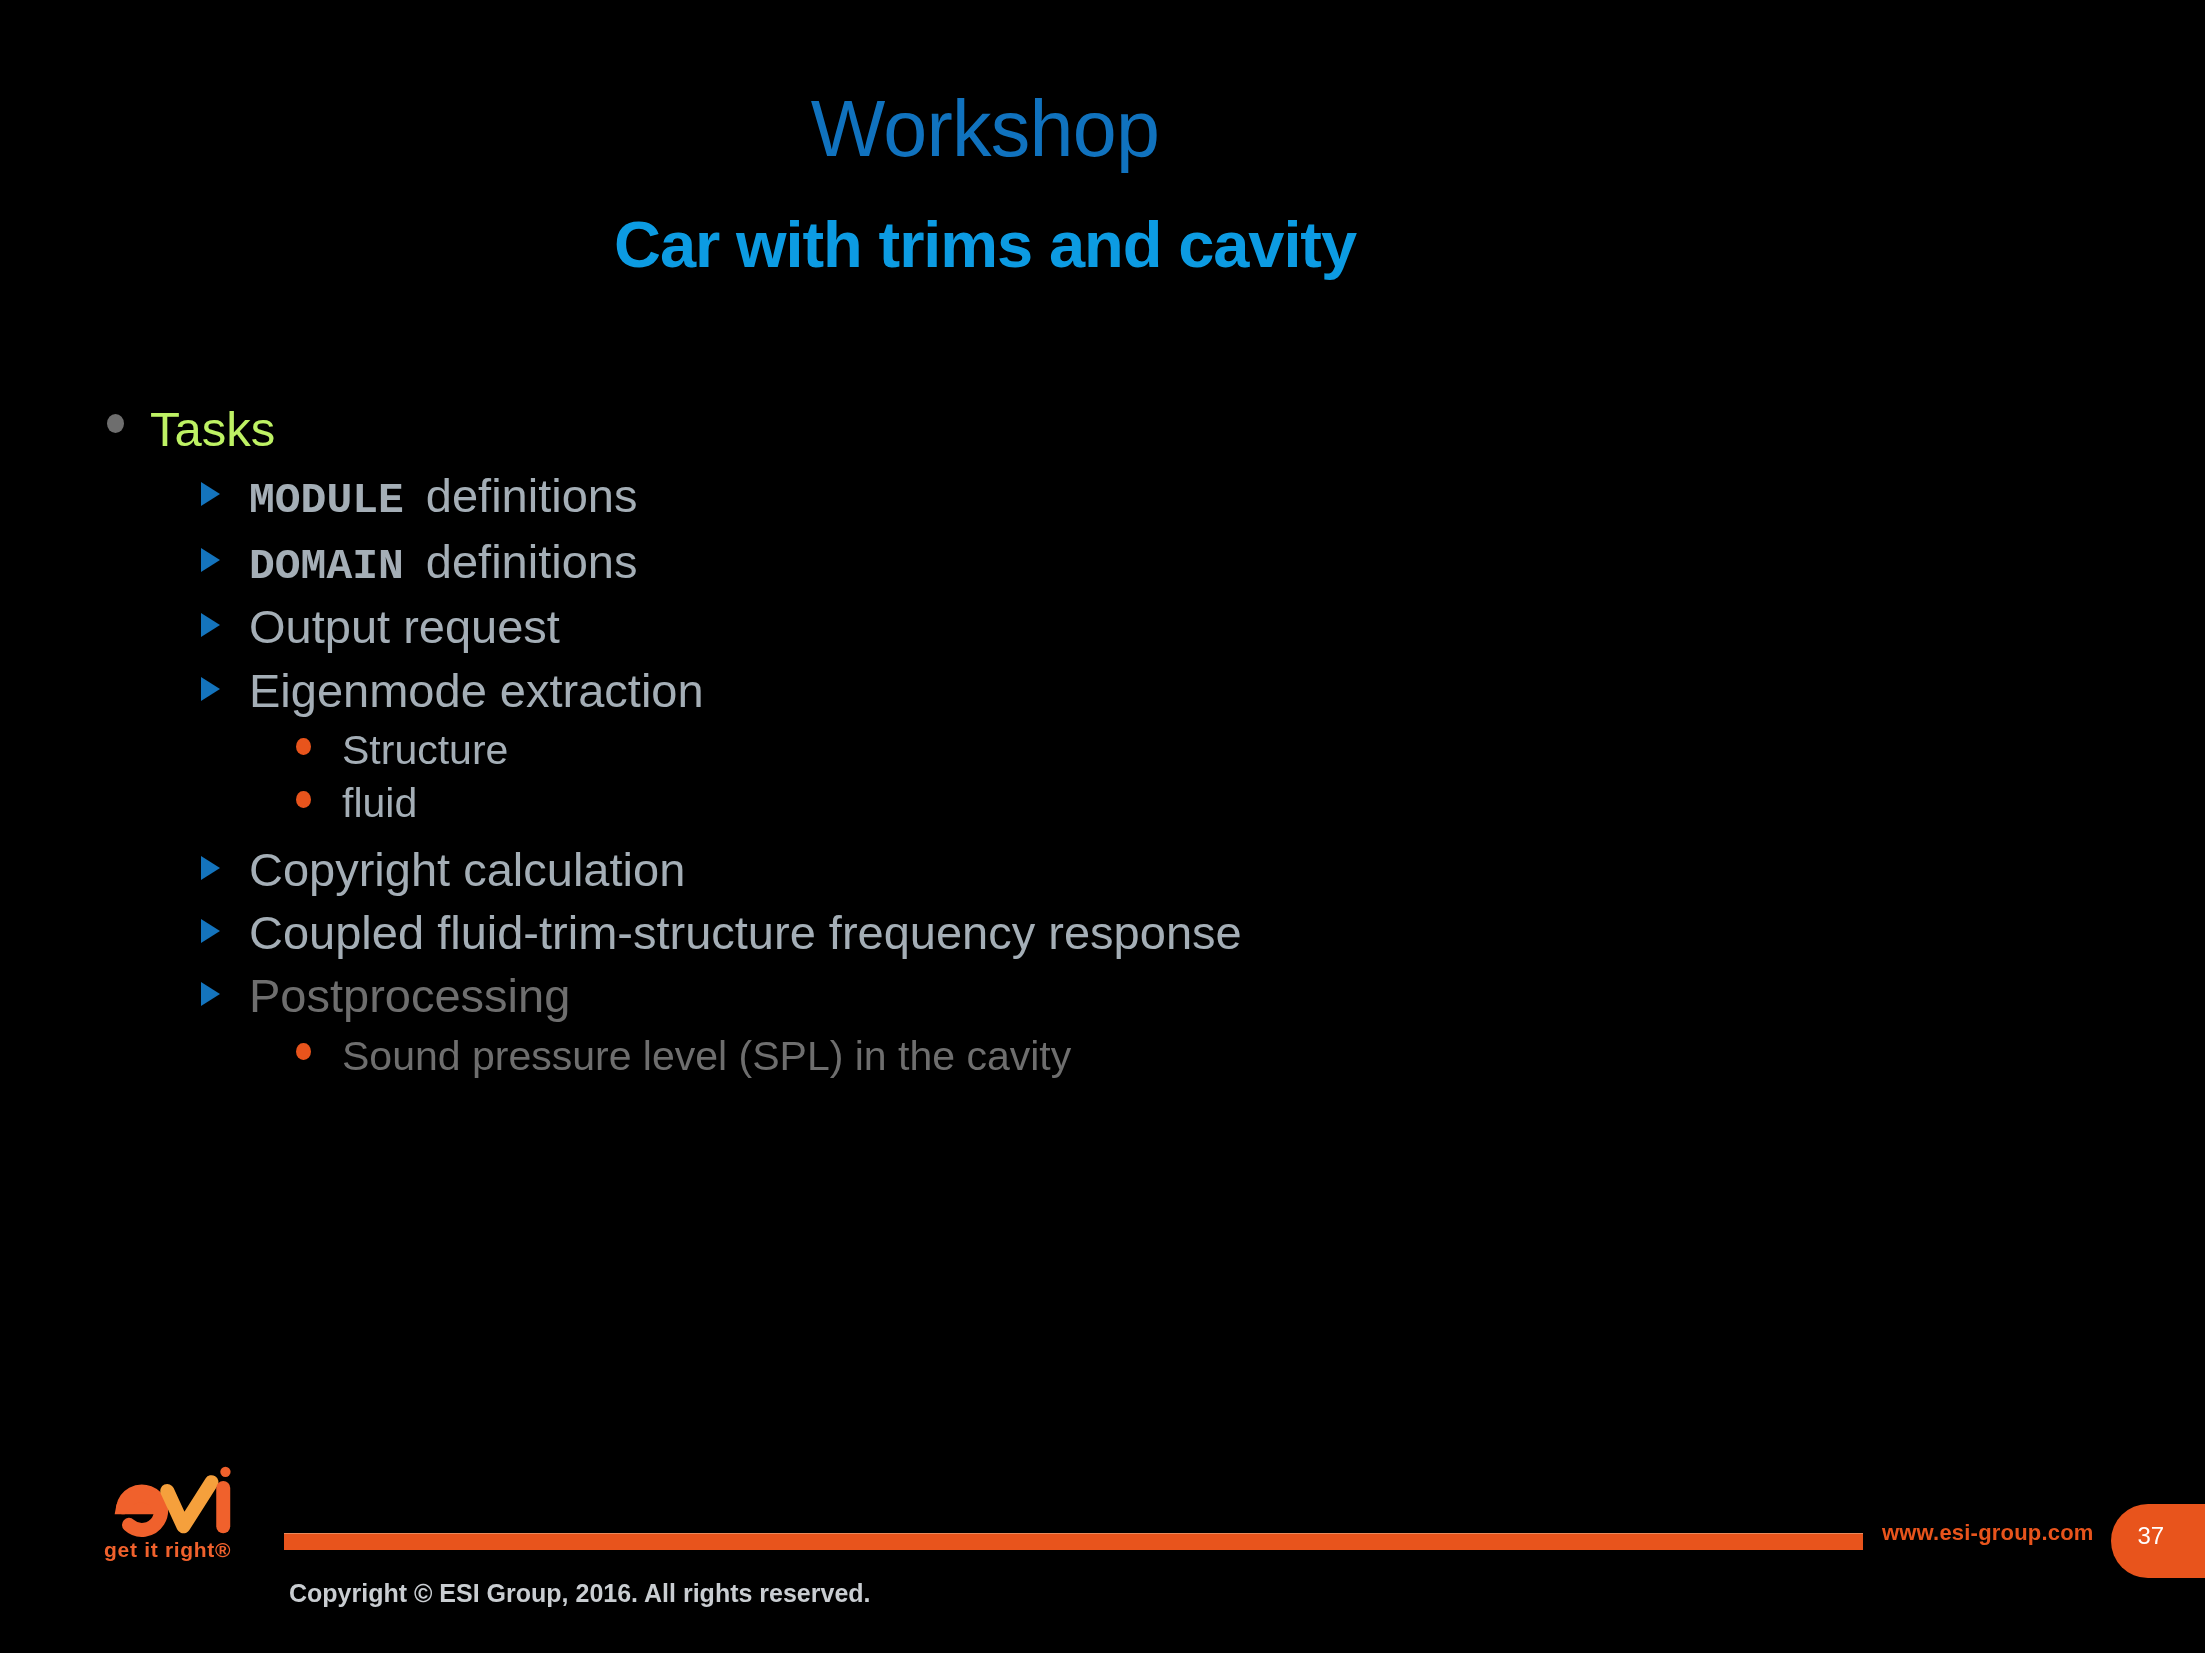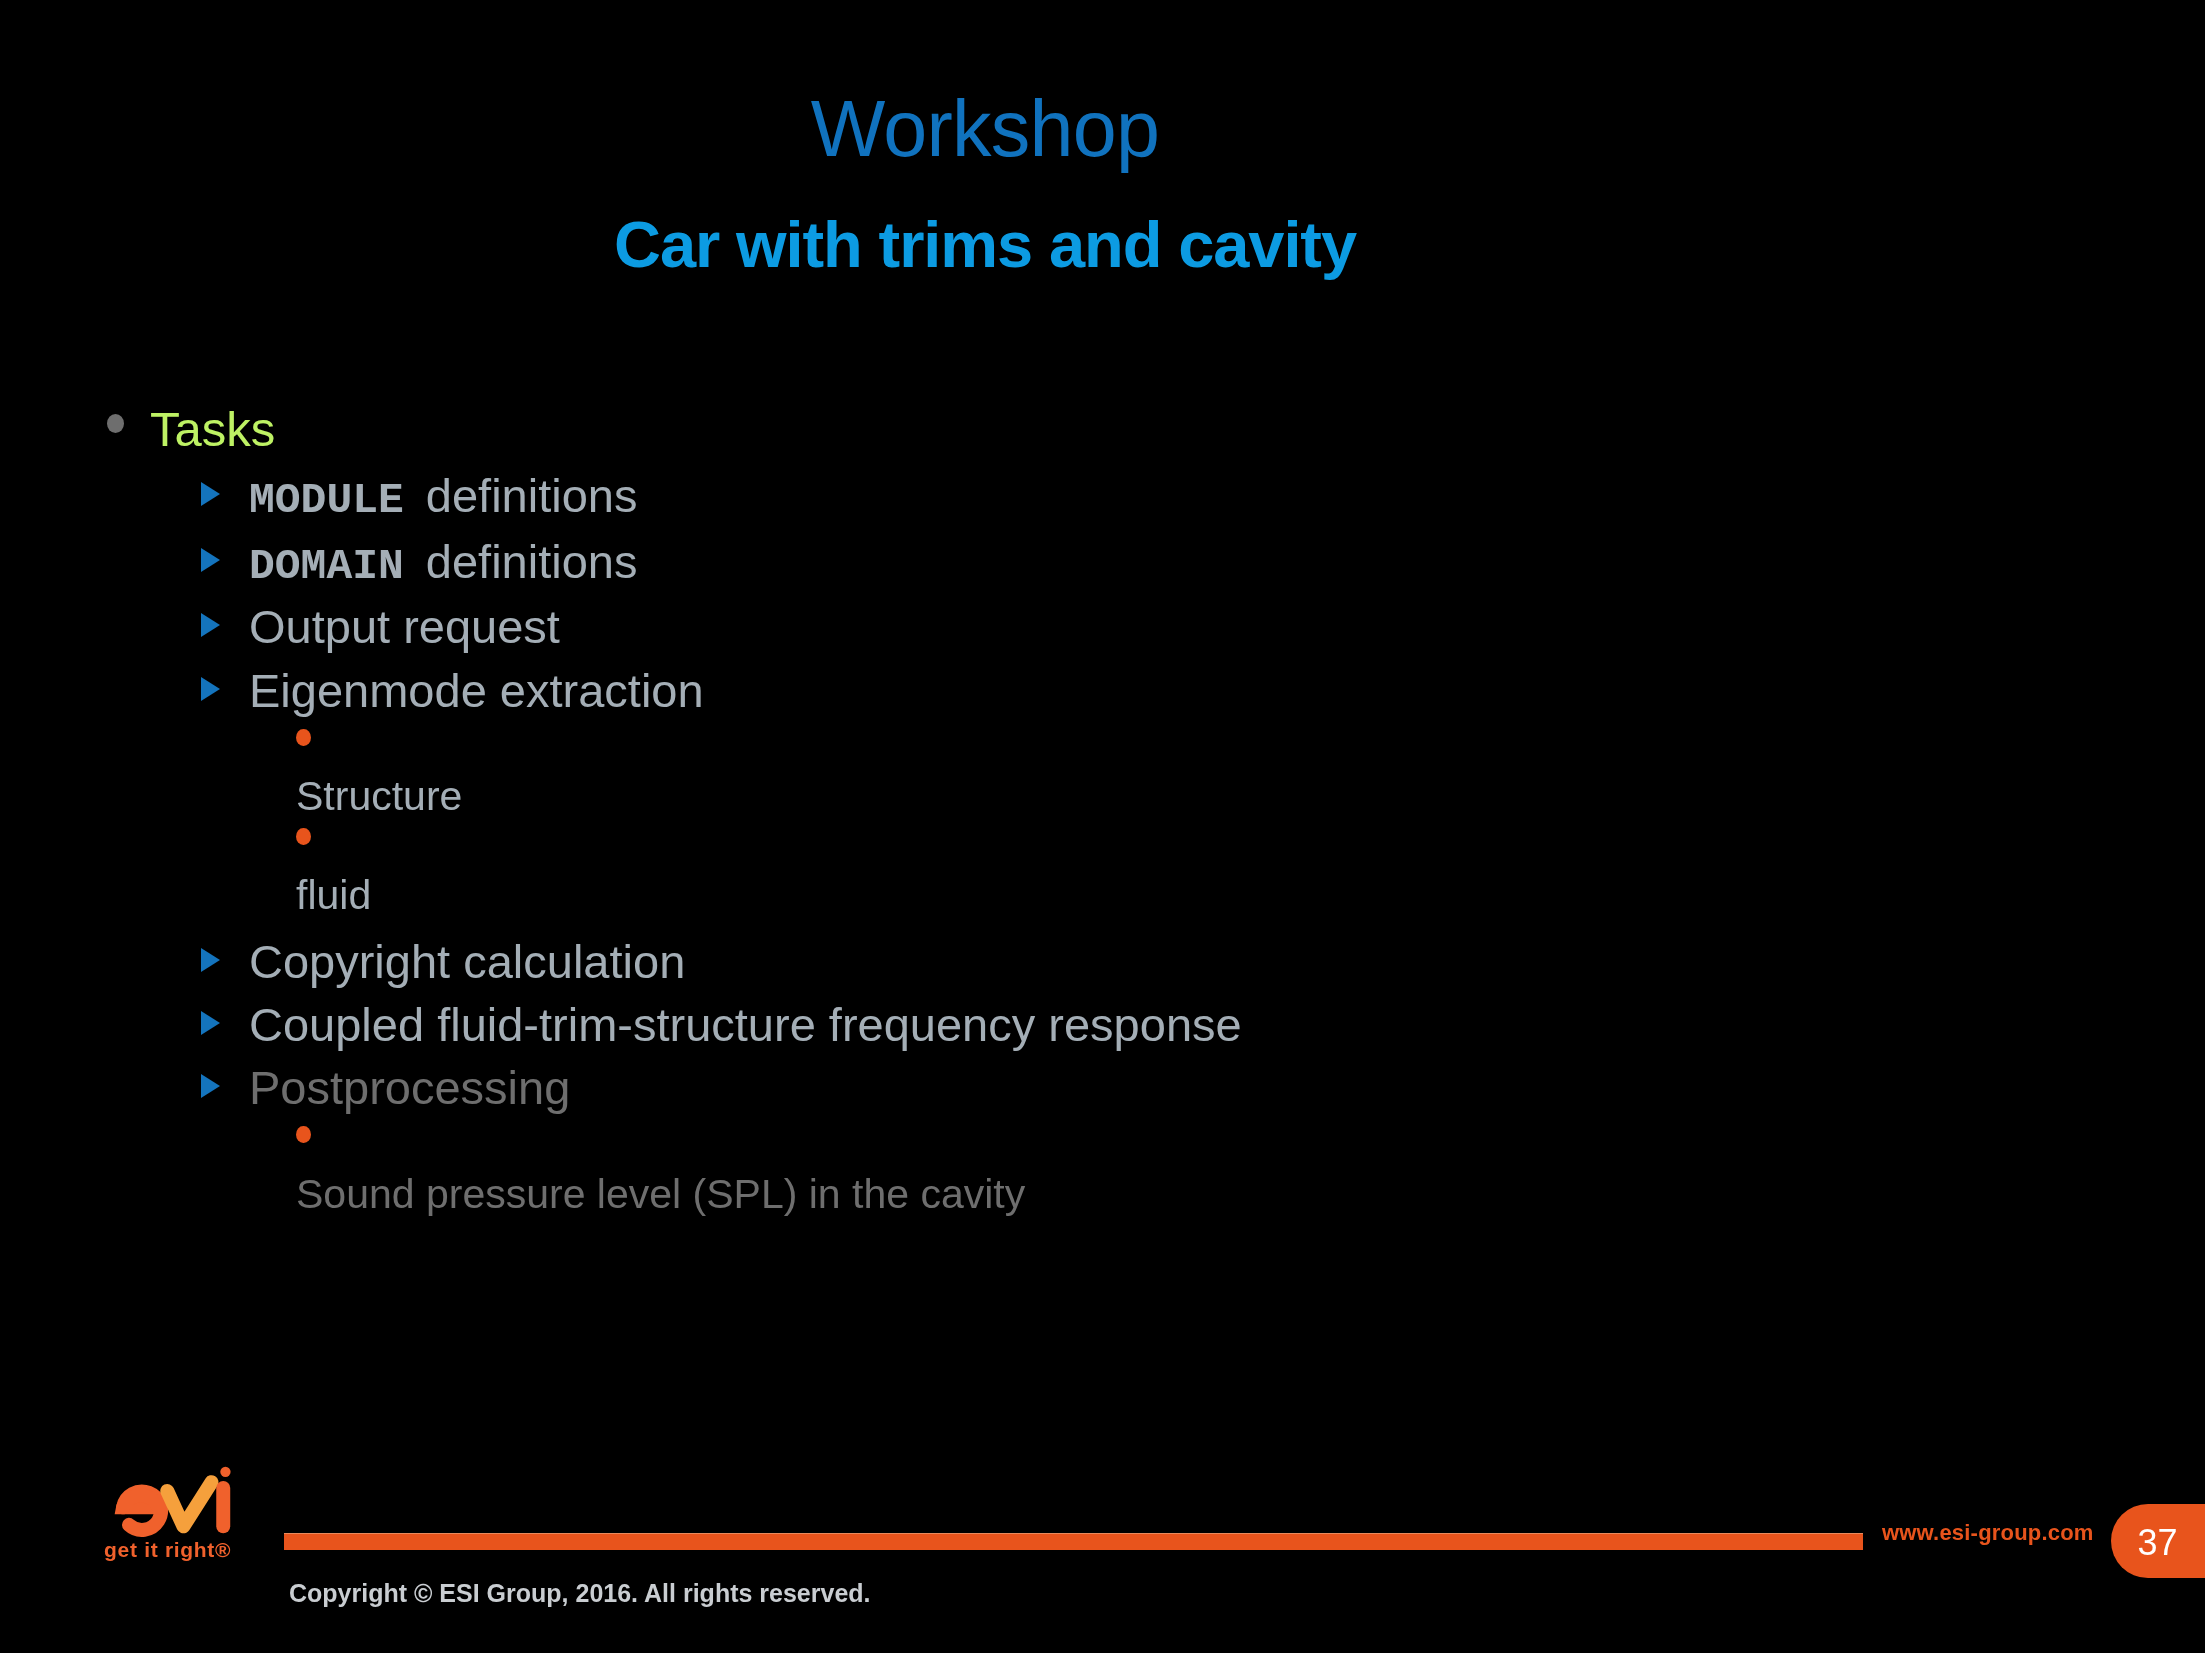--- a/index.html
+++ b/index.html
@@ -107,21 +107,20 @@
     font-weight: 700;
     font-size: 43px;
     letter-spacing: 0px;
   }
   .mono-gap { display: inline-block; width: 22px; }
 
   
   .lvl3 {
     margin-left: 193px;
     margin-bottom: 4.4px;
-    flex-direction: column;
   }
   .lvl3 .bullet {
     width: 46px;
     flex: 0 0 46px;
     line-height: 1;
     color: #E8541C;
     font-size: 34px;
     text-align: left;
     box-sizing: border-box;
   }
@@ -187,21 +186,21 @@
     top: 1504px;
     width: 118px;
     height: 74px;
     background: #E8541C;
     border-radius: 37px 0 0 37px;
   }
   .page-badge span {
     position: absolute;
     left: 26.5px;
     top: 17.6px;
-    font-size: 36px;
+    font-size: 24px;
     color: #FFFFFF;
     font-weight: 400;
   }
   .copyright {
     position: absolute;
     left: 289px;
     top: 1579px;
     font-size: 25px;
     font-weight: 700;
     color: #C9CDD1;

